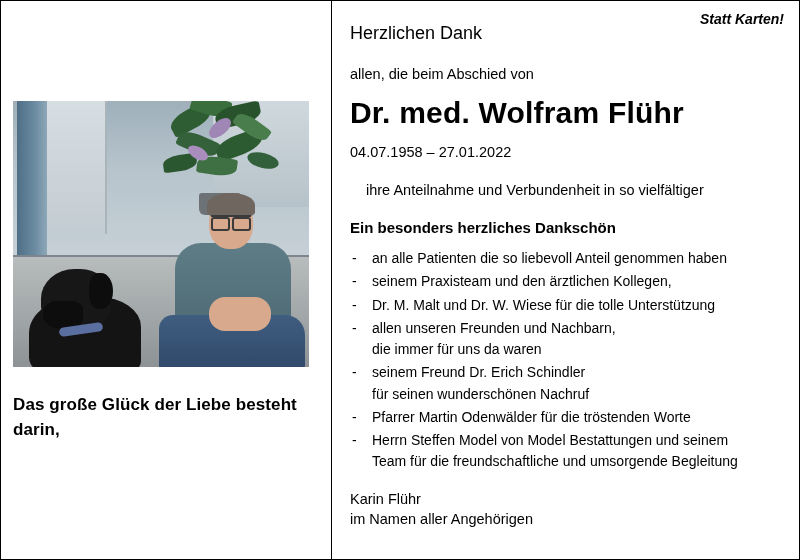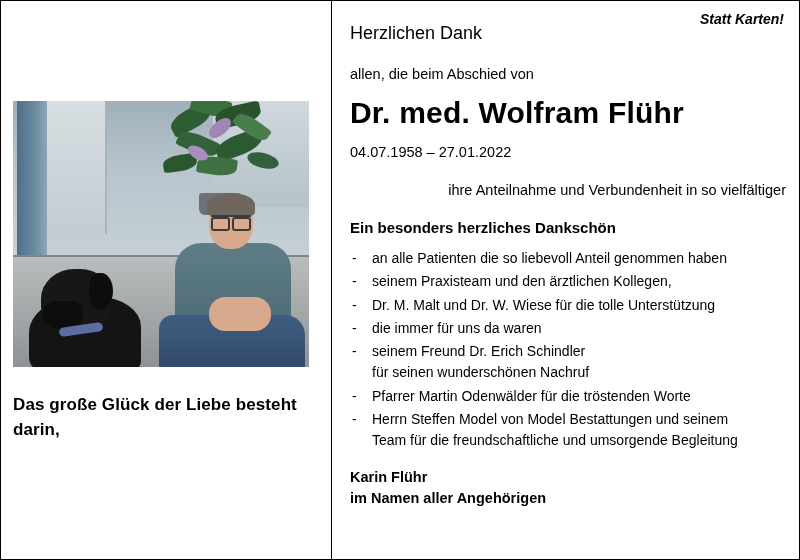--- a/index.html
+++ b/index.html
@@ -220,22 +220,21 @@
     margin: 0 0 14px 0;
     letter-spacing: 0.2px;
   }
   .dates {
     font-size: 14.5px;
     margin: 0 0 20px 0;
   }
   .body-par {
     font-size: 14.5px;
     line-height: 1.45;
-    margin: 0 0 18px 0;
-    text-align: right;
+    margin: 0 0 18px 16px;
   }
   .subhead {
     font-size: 15px;
     font-weight: bold;
     margin: 0 0 12px 0;
   }
   ul.thanks-list {
     list-style: none;
     margin: 0 0 16px 0;
     padding: 0;
@@ -251,21 +250,21 @@
     position: absolute;
     left: 2px;
     top: 0;
   }
   ul.thanks-list li .cont {
     display: block;
     padding-left: 0;
   }
   .signature {
     font-size: 14.5px;
-    font-weight: bold;
+    font-weight: normal;
     line-height: 1.4;
     margin-top: 14px;
   }
 </style>
 </head>
 <body>
 
 <div id="page">
 
   <div class="divider"></div>
@@ -338,20 +337,21 @@
         <li>
           <span class="dash">-</span>
           <span>seinem Praxisteam und den ärztlichen Kollegen,</span>
         </li>
         <li>
           <span class="dash">-</span>
           <span>Dr. M. Malt und Dr. W. Wiese für die tolle Unterstützung</span>
         </li>
         <li>
           <span class="dash">-</span>
+          <span>allen unseren Freunden und Nachbarn,</span>
           <span class="cont">die immer für uns da waren</span>
         </li>
         <li>
           <span class="dash">-</span>
           <span>seinem Freund Dr. Erich Schindler</span>
           <span class="cont">für seinen wunderschönen Nachruf</span>
         </li>
         <li>
           <span class="dash">-</span>
           <span>Pfarrer Martin Odenwälder für die tröstenden Worte</span>

